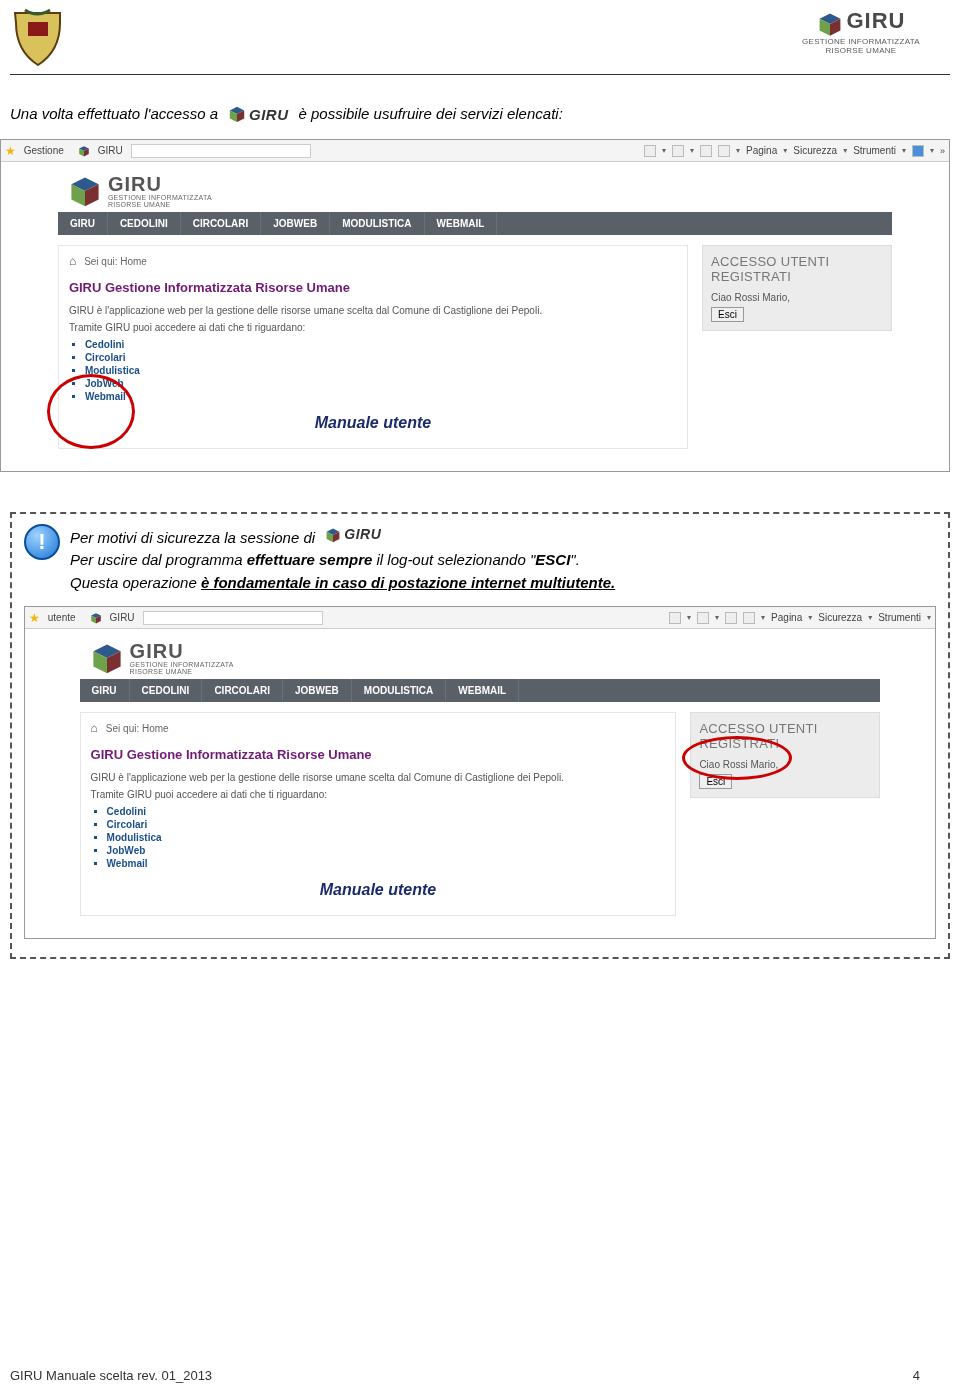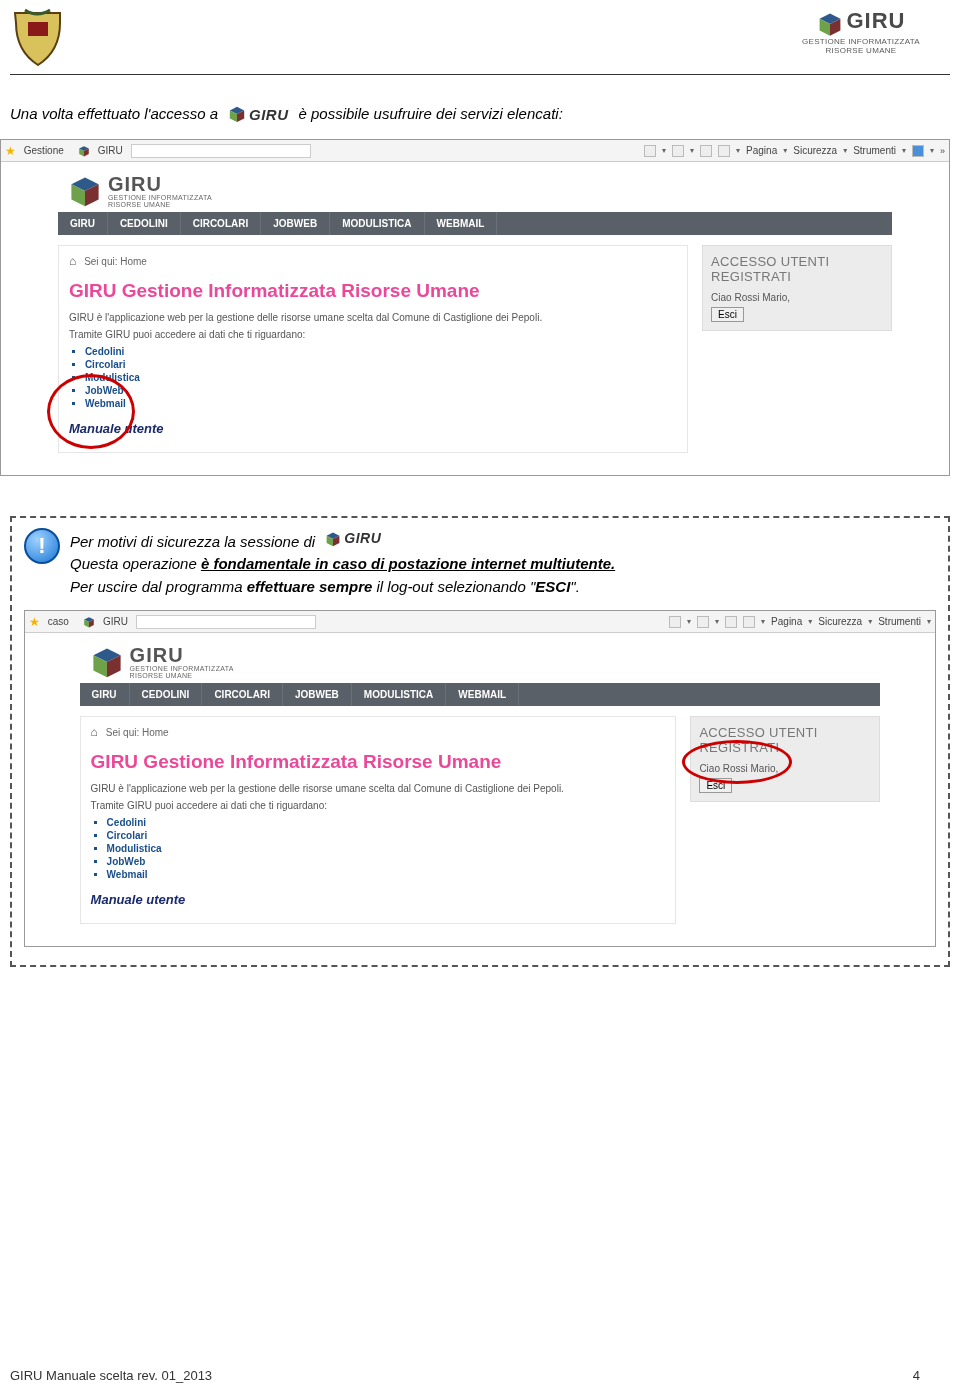--- a/index.html
+++ b/index.html
@@ -34,25 +34,25 @@
   .navbar { background: #5a6068; color: #fff; display: flex; font-size: 10px; font-weight: bold; }
   .navbar .ni { padding: 6px 12px; border-right: 1px solid #6a7078; }
   .content-row { display: flex; gap: 14px; margin-top: 10px; }
   .main-col { flex: 1; background: #fff; border: 1px solid #e6e6e6; padding: 8px 10px 16px 10px; font-size: 10px; color: #555; }
   .side-col { width: 190px; }
   .side-box { background: #ececec; border: 1px solid #ddd; padding: 8px; font-size: 10px; color: #555; }
   .side-box .sh { color: #777; font-size: 13px; margin-bottom: 8px; letter-spacing: 0.3px; }
   .side-box button { background: #f0f0f0; border: 1px solid #999; font-size: 10px; padding: 1px 6px; margin-top: 4px; cursor: default; }
   .bc { display: flex; align-items: center; gap: 8px; color: #666; font-size: 10px; margin-bottom: 12px; }
   .home-ico { font-size: 12px; color: #555; }
-  .main-col h3 { color: #ec4899; font-size: 19px; font-weight: bold; margin-bottom: 10px; }
+  .main-col h3 { color: #701a75; font-size: 13px; font-weight: bold; margin-bottom: 10px; }
   .main-col .desc { margin-bottom: 6px; }
   .links { list-style: square; margin: 6px 0 10px 16px; color: #1a4f8a; }
   .links li { margin-bottom: 2px; font-weight: bold; font-size: 10px; }
-  .manual { color: #1a2a6b; font-style: italic; font-weight: bold; font-size: 13px; margin-top: 12px; }
+  .manual { color: #1a2a6b; font-style: italic; font-weight: bold; font-size: 16px; margin-top: 12px; text-align: center; }
   .circle-red { position: absolute; border: 3px solid #c00; border-radius: 50%; pointer-events: none; }
 
   .dashed-box { border: 2px dashed #555; margin: 40px 10px 0 10px; padding: 10px 12px 18px 12px; }
   .info-row { display: flex; gap: 10px; align-items: flex-start; margin-bottom: 12px; }
   .info-icon { flex: none; width: 36px; height: 36px; border-radius: 50%; background: radial-gradient(circle at 35% 30%, #9fd2ff, #1a77d6); display: flex; align-items: center; justify-content: center; color: #fff; font-weight: bold; font-size: 22px; border: 2px solid #0a4e99; }
   .info-text { font-size: 15px; line-height: 1.5; font-style: italic; }
   .info-text .inline-logo .txt { font-size: 14px; }
   .bold { font-weight: bold; }
   .uline { text-decoration: underline; }
 
@@ -203,33 +203,33 @@
             <svg viewBox="0 0 40 40">
                 <polygon points="20,4 36,12 20,20 4,12" fill="#2d5a8a"></polygon>
                 <polygon points="4,12 20,20 20,38 4,30" fill="#6fa04a"></polygon>
                 <polygon points="36,12 20,20 20,38 36,30" fill="#7a3030"></polygon>
               </svg>
           </span>
           <span class="txt">GIRU</span>
         </span>
       </div>
       <div>
+        <span>Per uscire  dal  programma </span><span class="bold">effettuare sempre</span><span>  il  log-out  selezionando  "</span><span class="bold">ESCI</span><span>".</span>
+      </div>
+      <div>
         <span>Questa operazione </span><span class="bold uline">è  fondamentale  in caso  di  postazione  internet  multiutente.</span>
-      </div>
-      <div>
-        <span>Per uscire  dal  programma </span><span class="bold">effettuare sempre</span><span>  il  log-out  selezionando  "</span><span class="bold">ESCI</span><span>".</span>
       </div>
     </div>
   </div>
 
   <div class="screenshot" style="position:relative; margin:0;">
     <div class="ie-bar">
       <div class="ie-left">
         <span class="fav-star">★</span>
-        <span>caso</span>
+        <span>utente</span>
         <span class="cube" style="width:12px;height:12px;display:inline-block;margin-left:6px;">
           <svg viewBox="0 0 40 40">
               <polygon points="20,4 36,12 20,20 4,12" fill="#2d5a8a"></polygon>
               <polygon points="4,12 20,20 20,38 4,30" fill="#6fa04a"></polygon>
               <polygon points="36,12 20,20 20,38 36,30" fill="#7a3030"></polygon>
             </svg>
         </span>
         <span>GIRU</span>
         <span class="addr"></span>
       </div>

